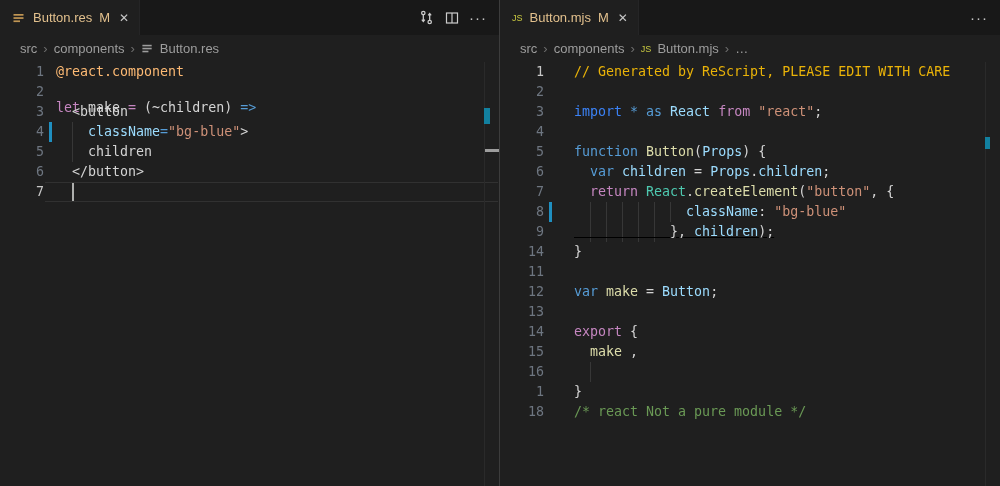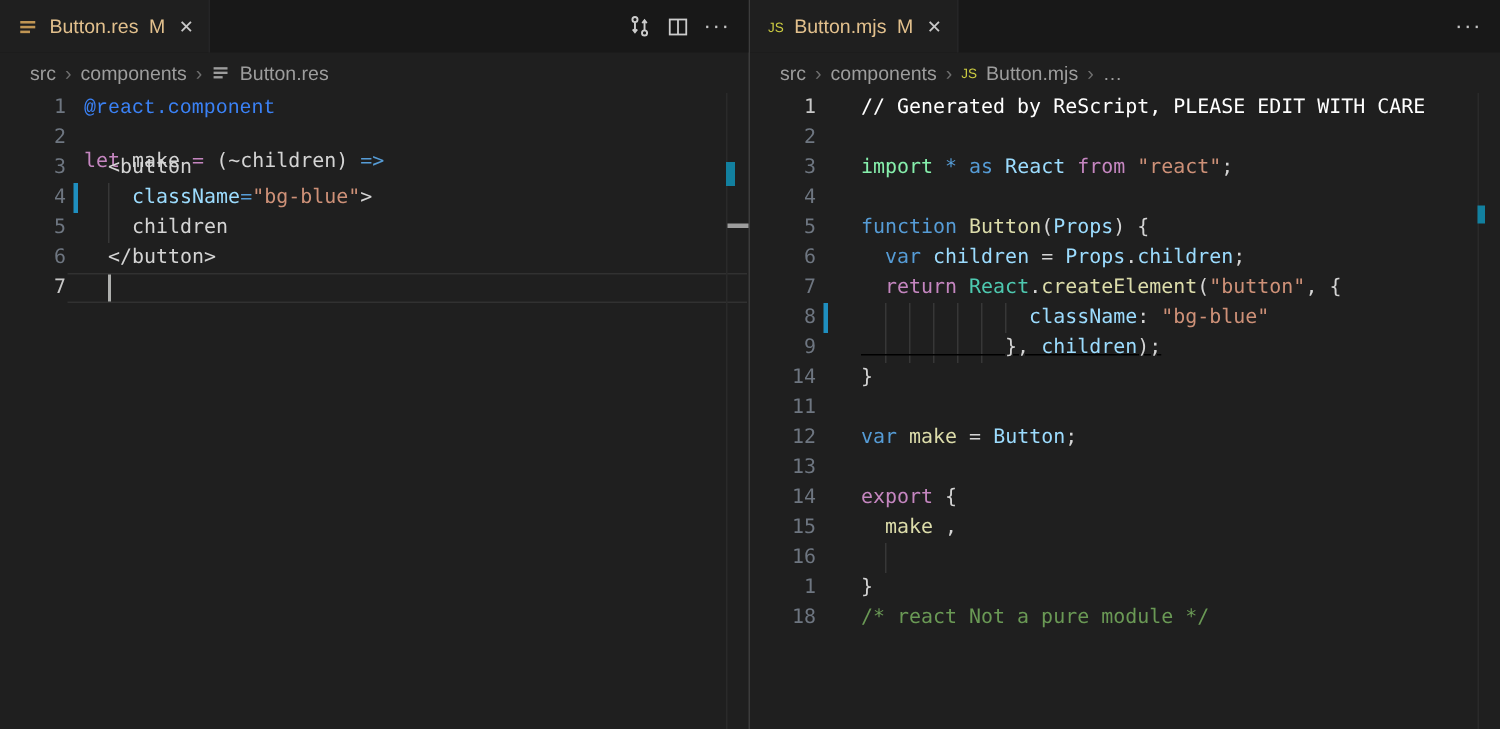--- a/index.html
+++ b/index.html
@@ -88,21 +88,21 @@
           <rect x="1.5" y="6.2" width="10" height="1.7" fill="#9D9D9D"></rect>
           <rect x="1.5" y="9.4" width="6.5" height="1.7" fill="#9D9D9D"></rect>
         </svg>
       </span>
       <span>Button.res</span>
     </div>
     <div class="editor">
       <div class="code-lines">
           <div class="code-line">
             <span class="ln">1</span>
-            <span class="code-text" style="left: 56px;"><span style="color: #3b82f6; font-family: Liberation Mono, monospace;">@react.component</span></span>
+            <span class="code-text" style="left: 56px;"><span style="color: #fdba74;">@react.component</span></span>
           </div>
           <div class="code-line">
             <span class="ln">2</span>
             <span class="code-text" style="left: 56px; margin-top: 16px;"><span style="color: rgb(197, 134, 192);">let</span><span style="color: rgb(212, 212, 212);"> make </span><span style="color: rgb(197, 134, 192);">=</span><span style="color: rgb(212, 212, 212);"> (~children) </span><span style="color: rgb(86, 156, 214);">=&gt;</span></span>
           </div>
           <div class="code-line">
             <span class="ln">3</span>
             <span class="code-text" style="left: 56px;"><span style="color: rgb(212, 212, 212);">  &lt;button</span></span>
           </div>
           <div class="code-line">
@@ -152,29 +152,29 @@
       <span class="crumb-sep">›</span>
       <span class="js-badge">JS</span>
       <span>Button.mjs</span>
       <span class="crumb-sep">›</span>
       <span>…</span>
     </div>
     <div class="editor">
       <div class="code-lines">
           <div class="code-line">
             <span class="ln active">1</span>
-            <span class="code-text" style="left: 74px;"><span style="color: #ffffff; text-align: center;">// Generated by ReScript, PLEASE EDIT WITH CARE</span></span>
+            <span class="code-text" style="left: 74px;"><span style="color: #eab308; text-align: center;">// Generated by ReScript, PLEASE EDIT WITH CARE</span></span>
           </div>
           <div class="code-line">
             <span class="ln">2</span>
             <span class="code-text" style="left: 74px;"></span>
           </div>
           <div class="code-line">
             <span class="ln">3</span>
-            <span class="code-text" style="left: 74px;"><span style="color: #86efac; margin-top: 19px;">import </span><span style="color: rgb(86, 156, 214);">* as </span><span style="color: rgb(156, 220, 254);">React </span><span style="color: rgb(197, 134, 192);">from </span><span style="color: rgb(206, 145, 120);">"react"</span><span style="color: rgb(212, 212, 212);">;</span></span>
+            <span class="code-text" style="left: 74px;"><span style="color: #3b82f6; margin-top: 19px;">import </span><span style="color: rgb(86, 156, 214);">* as </span><span style="color: rgb(156, 220, 254);">React </span><span style="color: rgb(197, 134, 192);">from </span><span style="color: rgb(206, 145, 120);">"react"</span><span style="color: rgb(212, 212, 212);">;</span></span>
           </div>
           <div class="code-line">
             <span class="ln">4</span>
             <span class="code-text" style="left: 74px;"></span>
           </div>
           <div class="code-line">
             <span class="ln">5</span>
             <span class="code-text" style="left: 74px;"><span style="color: rgb(86, 156, 214);">function </span><span style="color: rgb(220, 220, 170);">Button</span><span style="color: rgb(212, 212, 212);">(</span><span style="color: rgb(156, 220, 254);">Props</span><span style="color: rgb(212, 212, 212);">) {</span></span>
           </div>
           <div class="code-line">

